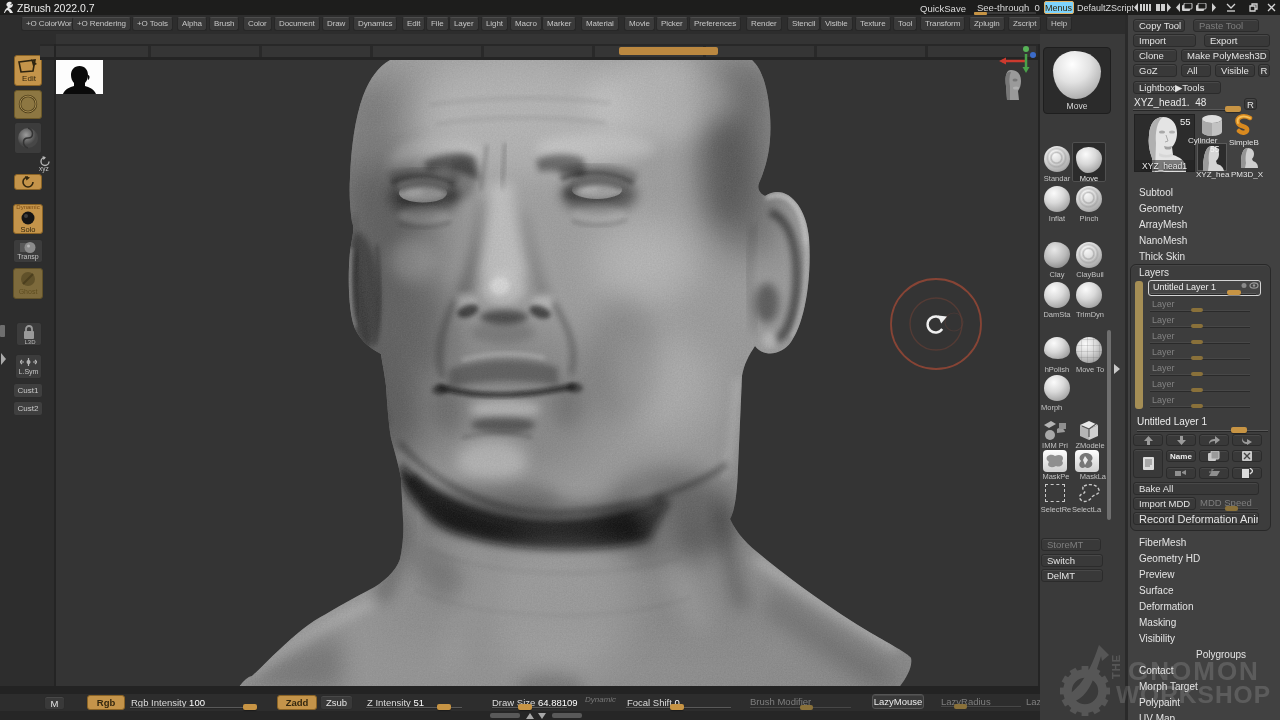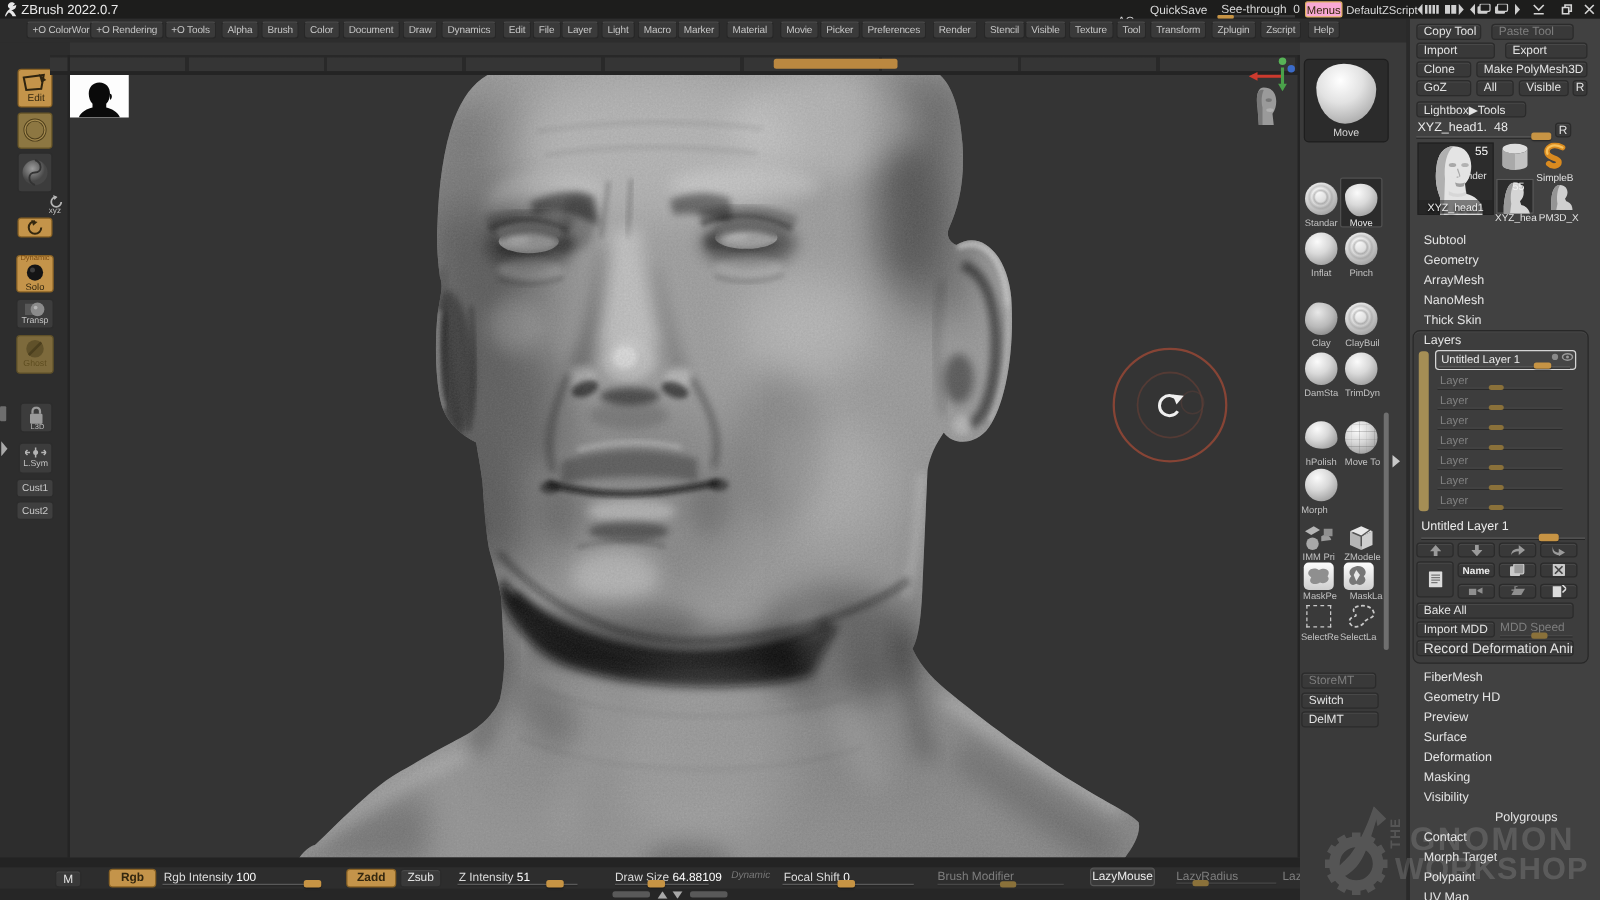--- a/index.html
+++ b/index.html
@@ -27,21 +27,21 @@
 <div class="abs" style="left:0;top:0;width:1280px;height:15px;background:#1d1d1c"></div>
 <svg class="abs" style="left:2px;top:1px" width="13" height="13" viewBox="0 0 13 13">
       <path d="M2 12 C3 8 5 7 6 6 C4 5 4 3 5 2 C7 0 9 1 10 2 L8 4 L11 3 C11 5 10 7 7 7 C9 8 10 10 11 12 L8 12 C7 10 6 9 5 9 C4 10 3 11 3 12 Z" fill="#e8e8e8"></path>
     </svg>
 <div class="abs" style="left:17px;top:2px;color:#ebebeb;font-size:10.5px">ZBrush 2022.0.7</div>
 <div class="abs" style="left:894px;top:12px;color:#dadada;font-size:9.5px">AC</div>
 <div class="abs" style="left:920px;top:3px;color:#dadada;font-size:9.5px">QuickSave</div>
 <div class="abs" style="left:977px;top:2px;color:#dadada;font-size:9.5px">See-through&nbsp; 0</div>
 <div class="abs" style="left:974px;top:12px;width:62px;height:2px;background:#3a3a3a"></div>
 <div class="abs" style="left:974px;top:12px;width:13px;height:3px;background:#c79444;border-radius:1px"></div>
-<div class="abs" style="left:1044px;top:1px;width:30px;height:13px;background:#f9a8d4;border:1px solid #e2b264;border-radius:2px;color:#332508;font-size:9px;text-align:center;line-height:12px">Menus</div>
+<div class="abs" style="left:1044px;top:1px;width:30px;height:13px;background:#7dd3fc;border:1px solid #e2b264;border-radius:2px;color:#332508;font-size:9px;text-align:left;line-height:12px">Menus</div>
 <div class="abs" style="left:1077px;top:3px;color:#dadada;font-size:9px">DefaultZScript</div>
 <svg class="abs" style="left:1134px;top:3px" width="82" height="9" viewBox="0 0 82 9">
       <g fill="#cfcfcf">
         <path d="M4 0 L0 4.5 L4 9 Z"></path>
         <rect x="6" y="1" width="2" height="7"></rect>
         <rect x="9" y="1" width="2" height="7"></rect>
         <rect x="12" y="1" width="2" height="7"></rect>
         <rect x="15" y="1" width="2" height="7"></rect>
         <rect x="22" y="1" width="4" height="7"></rect>
         <rect x="27" y="1" width="4" height="7"></rect>
@@ -466,21 +466,21 @@
       <path d="M25 39 q8 4 14 0 l0 3 q-7 3 -14 0 Z" fill="#cfcfcf" opacity=".6"></path>
     </svg>
 <div class="abs" style="left:1180px;top:116px;color:#f2f2f2;font-size:9.5px">55</div>
 <div class="abs" style="left:1134px;top:160px;width:61px;height:11px;background:rgba(35,35,35,.55)"></div>
 <div class="abs" style="left:1134px;top:161px;width:61px;color:#ececec;font-size:8.5px;text-align:center;text-shadow:0 1px 2px #000">XYZ_head1</div>
 <svg class="abs" style="left:1200px;top:114px" width="24" height="24" viewBox="0 0 24 24">
       <ellipse cx="12" cy="5" rx="10" ry="4" fill="#dedede"></ellipse>
       <path d="M2 5 L2 18 A10 4 0 0 0 22 18 L22 5 A10 4 0 0 1 2 5 Z" fill="#c2c2c2"></path>
       <path d="M2 5 L2 18 A10 4 0 0 0 12 22 L12 9 A10 4 0 0 1 2 5 Z" fill="#a9a9a9"></path>
     </svg>
-<div class="abs" style="left:1160px;top:136px;color:#e3e3e3;font-size:8px">Cylinder</div>
+<div class="abs" style="left:1188px;top:136px;color:#e3e3e3;font-size:8px">Cylinder</div>
 <svg class="abs" style="left:1234px;top:114px" width="22" height="24" viewBox="0 0 22 24">
       <path d="M16 4 C8 0 2 4 4 9 C6 13 12 12 13 15 C14 19 8 20 5 17" fill="none" stroke="#d98a1f" stroke-width="4.5" stroke-linecap="round"></path>
       <path d="M16 4 C8 0 2 4 4 9" fill="none" stroke="#f7c05a" stroke-width="1.8" stroke-linecap="round"></path>
     </svg>
 <div class="abs" style="left:1229px;top:138px;color:#e3e3e3;font-size:8px">SimpleB</div>
 <div class="abs" style="left:1197px;top:143px;width:30px;height:28px;background:#2c2c2c;border:1px solid #5a5a5a"></div>
 <svg class="abs" style="left:1197px;top:143px" width="30" height="28" viewBox="0 0 30 28">
       <path d="M15 3 C20 3 22 7 22 11 C22 14 21 16 19 18 L20 21 C24 22 26 24 27 28 L6 28 L6 22 C7 14 8 3 15 3 Z" fill="#d5d5d5"></path>
       <path d="M15 3 C12 6 11 14 12 20 L11 28 L6 28 L6 22 C7 14 8 3 15 3 Z" fill="#9a9a9a"></path>
     </svg>

